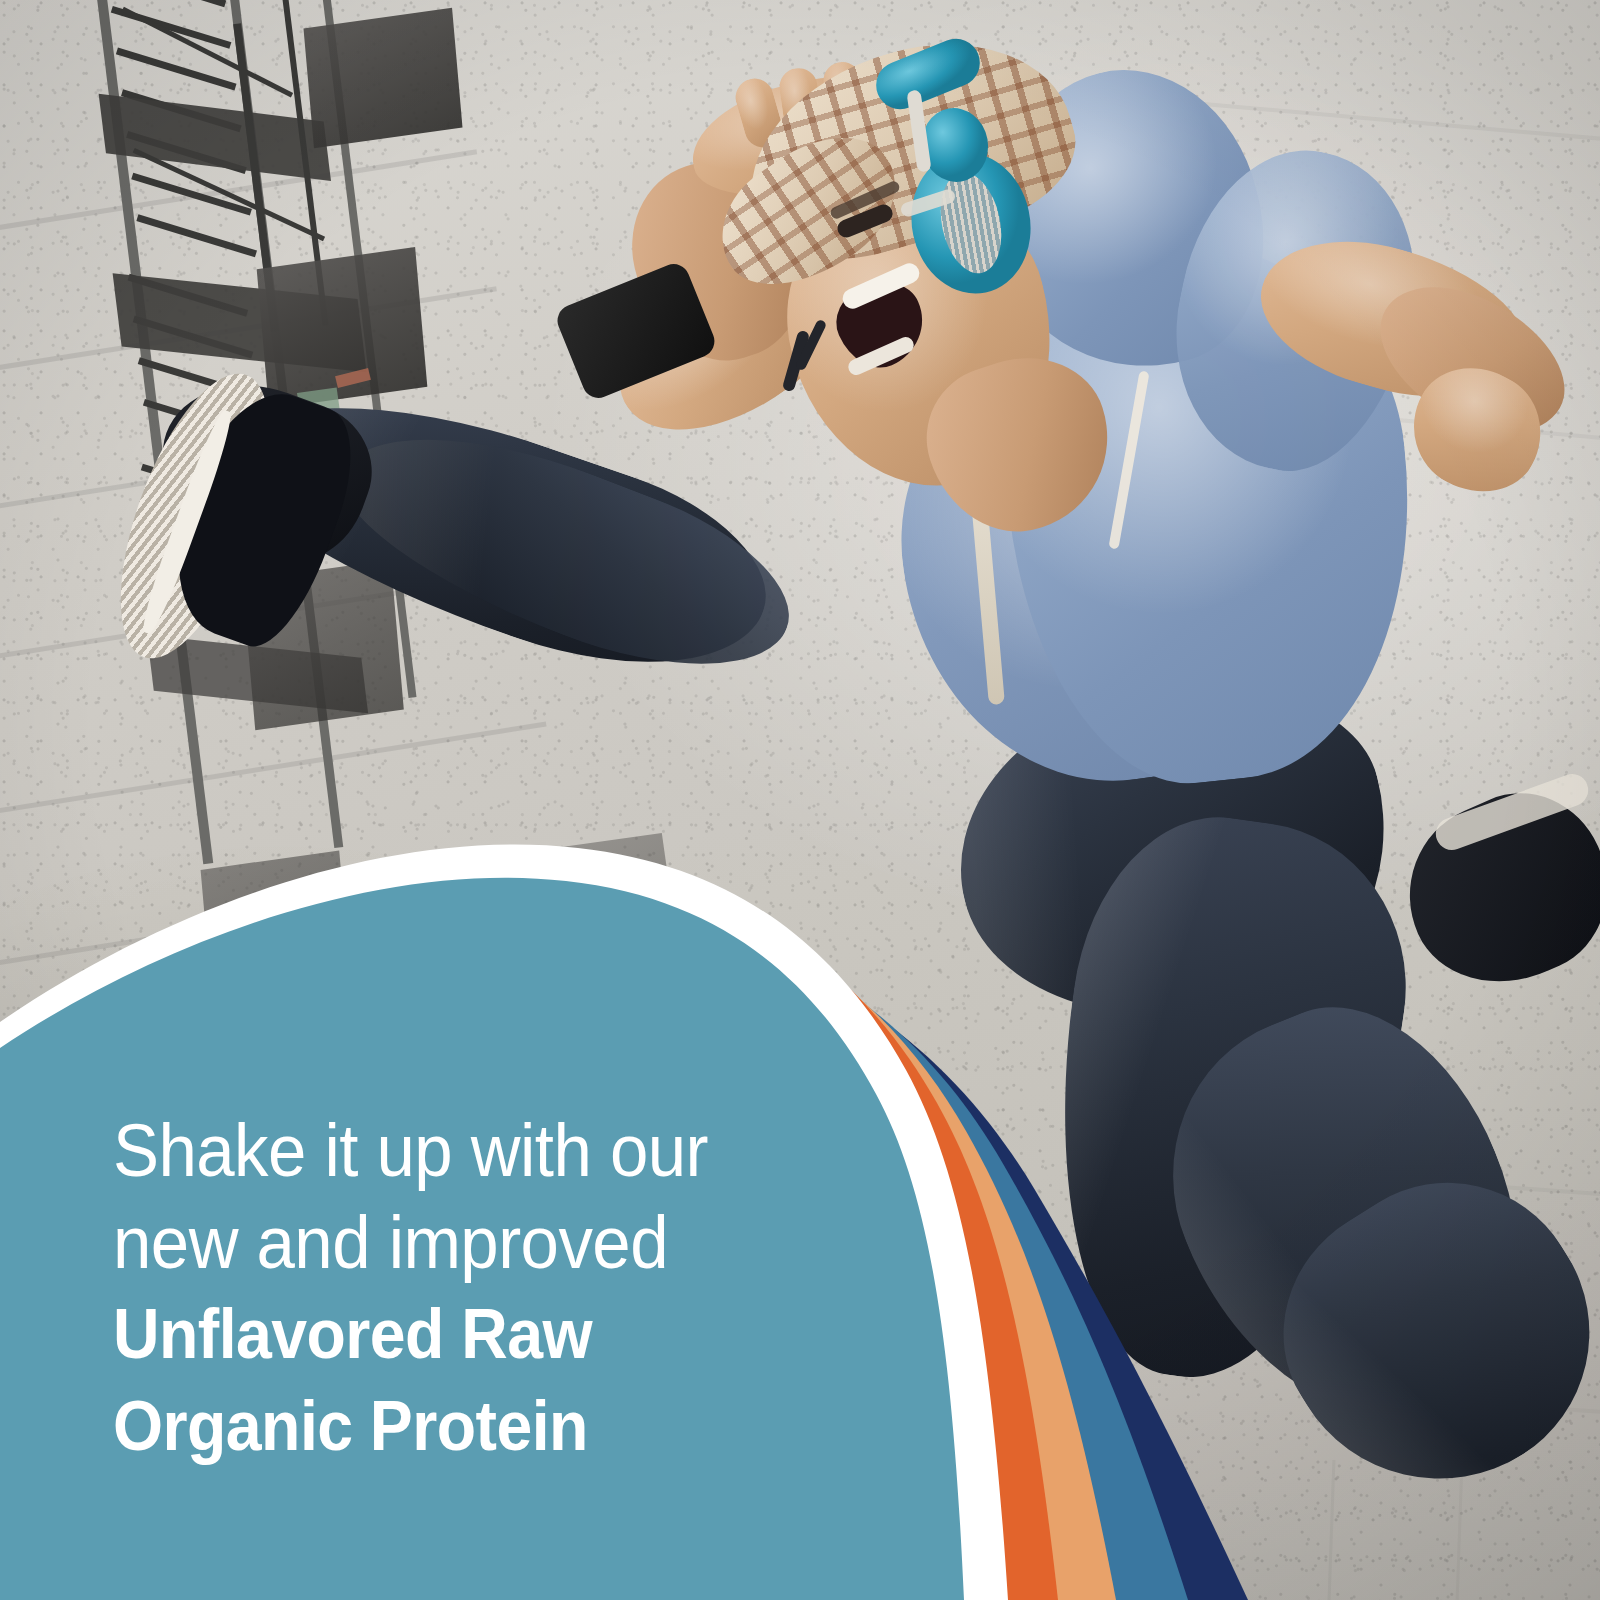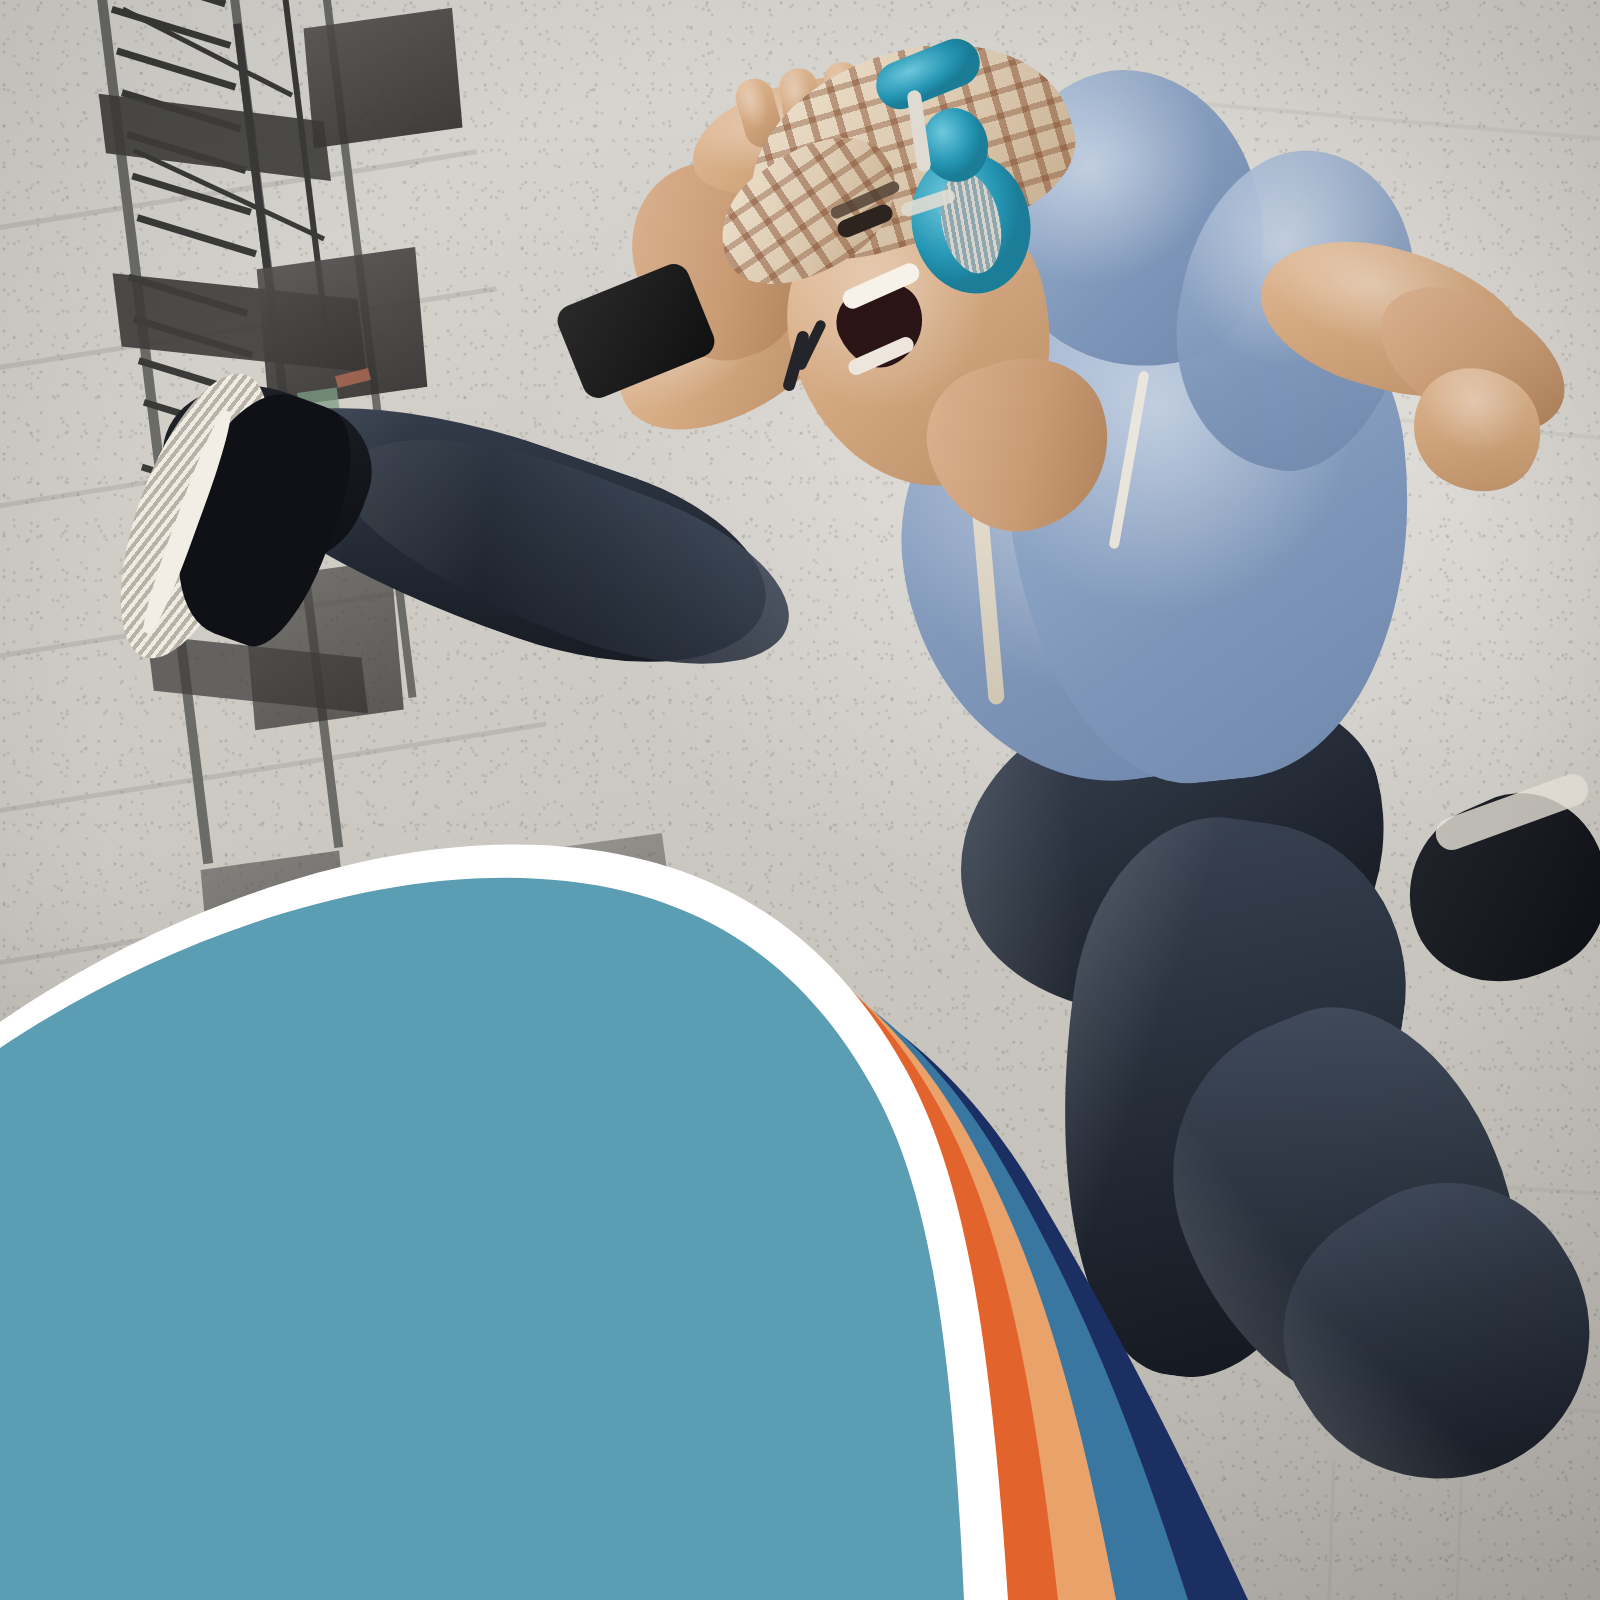--- a/index.html
+++ b/index.html
@@ -306,14 +306,20 @@
                L 0,1600 Z" fill="#FFFFFF"></path>
 
       <path d="M0,1048
                C 158,942 378,860 566,881
                C 730,899 820,990 876,1094
                C 928,1190 952,1334 964,1600
                L 0,1600 Z" fill="#5B9DB2"></path>
     </svg>
   </div>
 
+  <div class="headline">
+    <span class="hl-line hl-reg">Shake it up with our</span>
+    <span class="hl-line hl-reg">new and improved</span>
+    <span class="hl-line hl-bold">Unflavored Raw</span>
+    <span class="hl-line hl-bold">Organic Protein</span>
+  </div>
 
 </div>
 
 </body></html>

